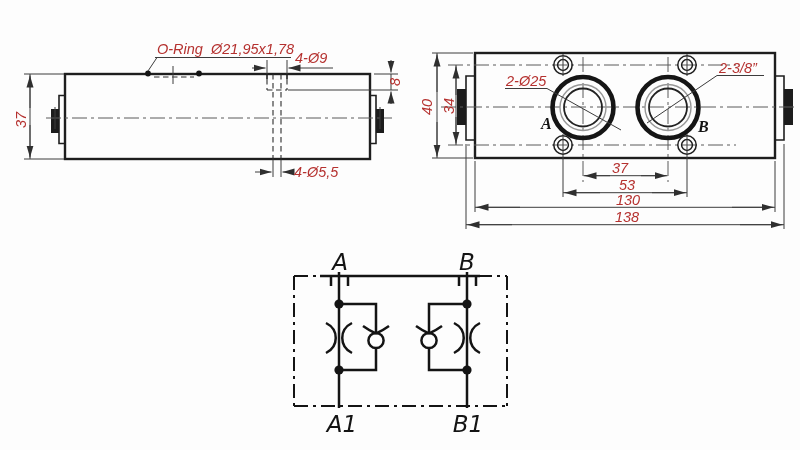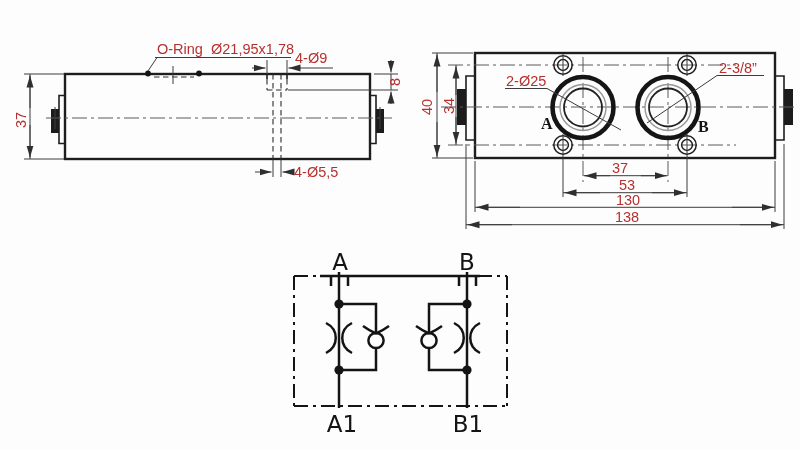--- a/index.html
+++ b/index.html
@@ -1,17 +1,17 @@
 <!DOCTYPE html>
 <html><head>
 <meta charset="utf-8">
 <style>
   html,body{margin:0;padding:0;background:#ffffff;}
   .stage{position:relative;width:800px;height:450px;background:#fdfdfd;overflow:hidden;
-         font-family:"Liberation Sans",sans-serif;}
+         font-family:"Liberation Sans",sans-serif;font-style:italic;}
   svg{position:absolute;left:0;top:0;}
   
   .o   {stroke:#1e1e1e;stroke-width:2.4;fill:none;}
   .o2  {stroke:#1e1e1e;stroke-width:1.6;fill:none;}
   .t   {stroke:#3c3c3c;stroke-width:1;fill:none;}
   .cl  {stroke:#5a5a5a;stroke-width:1;fill:none;stroke-dasharray:15 4 3 4;}
   .hd  {stroke:#2c2c2c;stroke-width:1.1;fill:none;stroke-dasharray:5.5 3.5;}
   .ring{stroke:#151515;stroke-width:4.6;fill:none;}
   .thr {stroke:#979797;stroke-width:1.4;fill:none;}
   .bore{stroke:#222222;stroke-width:1.8;fill:none;}

